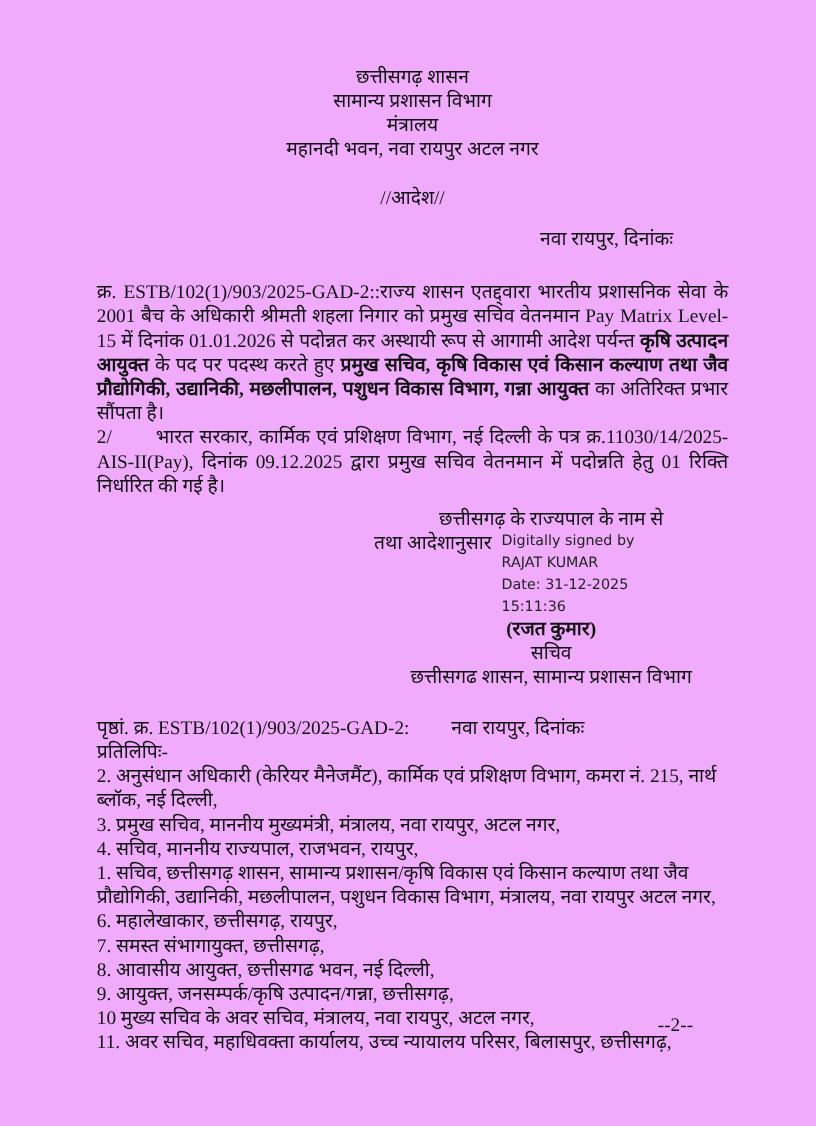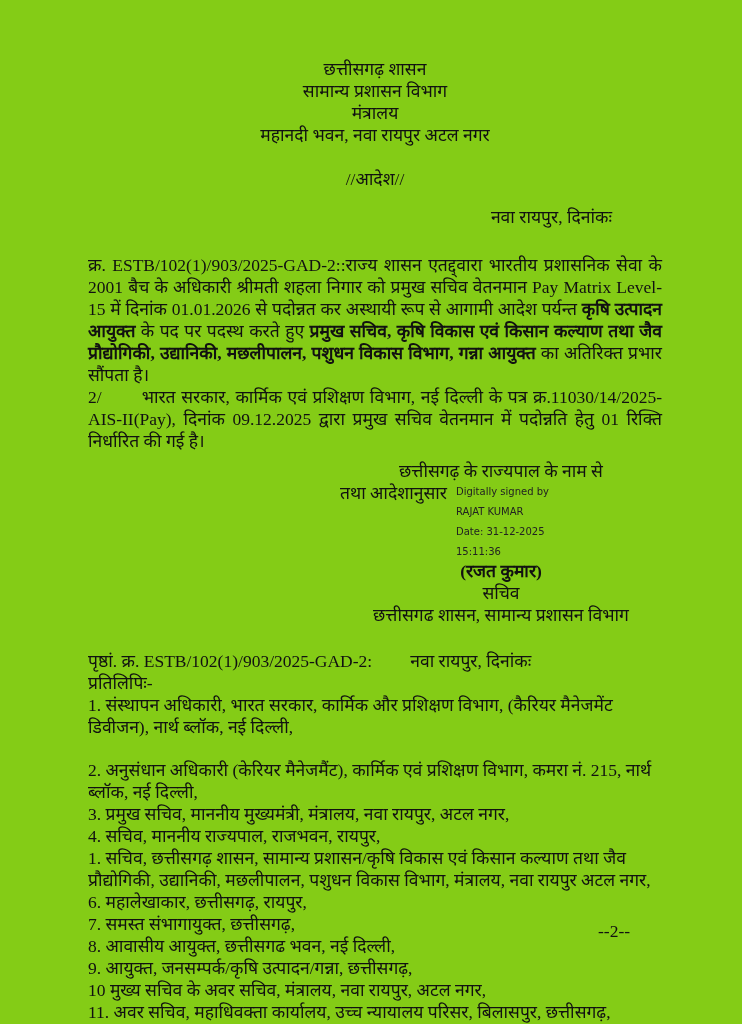--- a/index.html
+++ b/index.html
@@ -1,18 +1,18 @@
 <!DOCTYPE html>
 <html><head>
 <meta charset="utf-8">
 <style>
   html,body { margin:0; padding:0; background:#e8e8e8; }
   .page {
     width:742px; height:1024px;
-    background:#84cc16;
+    background:#f0abfc;
     position:relative;
     margin:0 auto;
     font-family:"Liberation Serif","DejaVu Serif",serif;
     font-size:17.5px;
     line-height:22px;
     color:#111111;
     overflow:hidden;
   }
   .content { padding:58px 80px 0 88px; }
   .header-line { text-align:center; }
@@ -30,21 +30,21 @@
     margin-top:8px;
     text-align:center;
     position:relative;
   }
   .sig-overlap { position:relative; height:78px; }
   .sig-by-order { position:absolute; top:0; left:0; right:0; text-align:left; }
   .digital-sig {
     position:absolute; left:116px; top:0;
     text-align:left;
     font-family:"DejaVu Sans","Liberation Sans",sans-serif;
-    font-size:10px; line-height:20px;
+    font-size:13px; line-height:20px;
     color:#222222;
     white-space:nowrap;
   }
   .sig-name { font-weight:bold; }
 
   .endorsement { margin-top:24px; }
   .endorsement-ref { display:flex; }
   .ref-place { margin-left:38px; }
   .copies { margin-top:0; }
   .copy-item {}
@@ -92,21 +92,20 @@
       <div>छत्तीसगढ शासन, सामान्य प्रशासन विभाग</div>
     </div>
 
     <div class="endorsement">
       <div class="endorsement-ref">
         <span>पृष्ठां. क्र. ESTB/102(1)/903/2025-GAD-2:</span>
         <span class="ref-place">नवा रायपुर, दिनांकः</span>
       </div>
       <div>प्रतिलिपिः-</div>
       <div class="copies">
-        <div class="copy-item gap-after">1. संस्थापन अधिकारी, भारत सरकार, कार्मिक और प्रशिक्षण विभाग, (कैरियर मैनेजमेंट डिवीजन), नार्थ ब्लॉक, नई दिल्ली,</div>
         <div class="copy-item">2. अनुसंधान अधिकारी (केरियर मैनेजमैंट), कार्मिक एवं प्रशिक्षण विभाग, कमरा नं. 215, नार्थ ब्लॉक, नई दिल्ली,</div>
         <div class="copy-item">3. प्रमुख सचिव, माननीय मुख्यमंत्री, मंत्रालय, नवा रायपुर, अटल नगर,</div>
         <div class="copy-item">4. सचिव, माननीय राज्यपाल, राजभवन, रायपुर,</div>
         <div class="copy-item">1. सचिव, छत्तीसगढ़ शासन, सामान्य प्रशासन/कृषि विकास एवं किसान कल्याण तथा जैव प्रौद्योगिकी, उद्यानिकी, मछलीपालन, पशुधन विकास विभाग, मंत्रालय, नवा रायपुर अटल नगर,</div>
         <div class="copy-item">6. महालेखाकार, छत्तीसगढ़, रायपुर,</div>
         <div class="copy-item">7. समस्त संभागायुक्त, छत्तीसगढ़,</div>
         <div class="copy-item">8. आवासीय आयुक्त, छत्तीसगढ भवन, नई दिल्ली,</div>
         <div class="copy-item">9. आयुक्त, जनसम्पर्क/कृषि उत्पादन/गन्ना, छत्तीसगढ़,</div>
         <div class="copy-item">10 मुख्य सचिव के अवर सचिव, मंत्रालय, नवा रायपुर, अटल नगर,</div>
         <div class="copy-item">11. अवर सचिव, महाधिवक्ता कार्यालय, उच्च न्यायालय परिसर, बिलासपुर, छत्तीसगढ़,</div>

